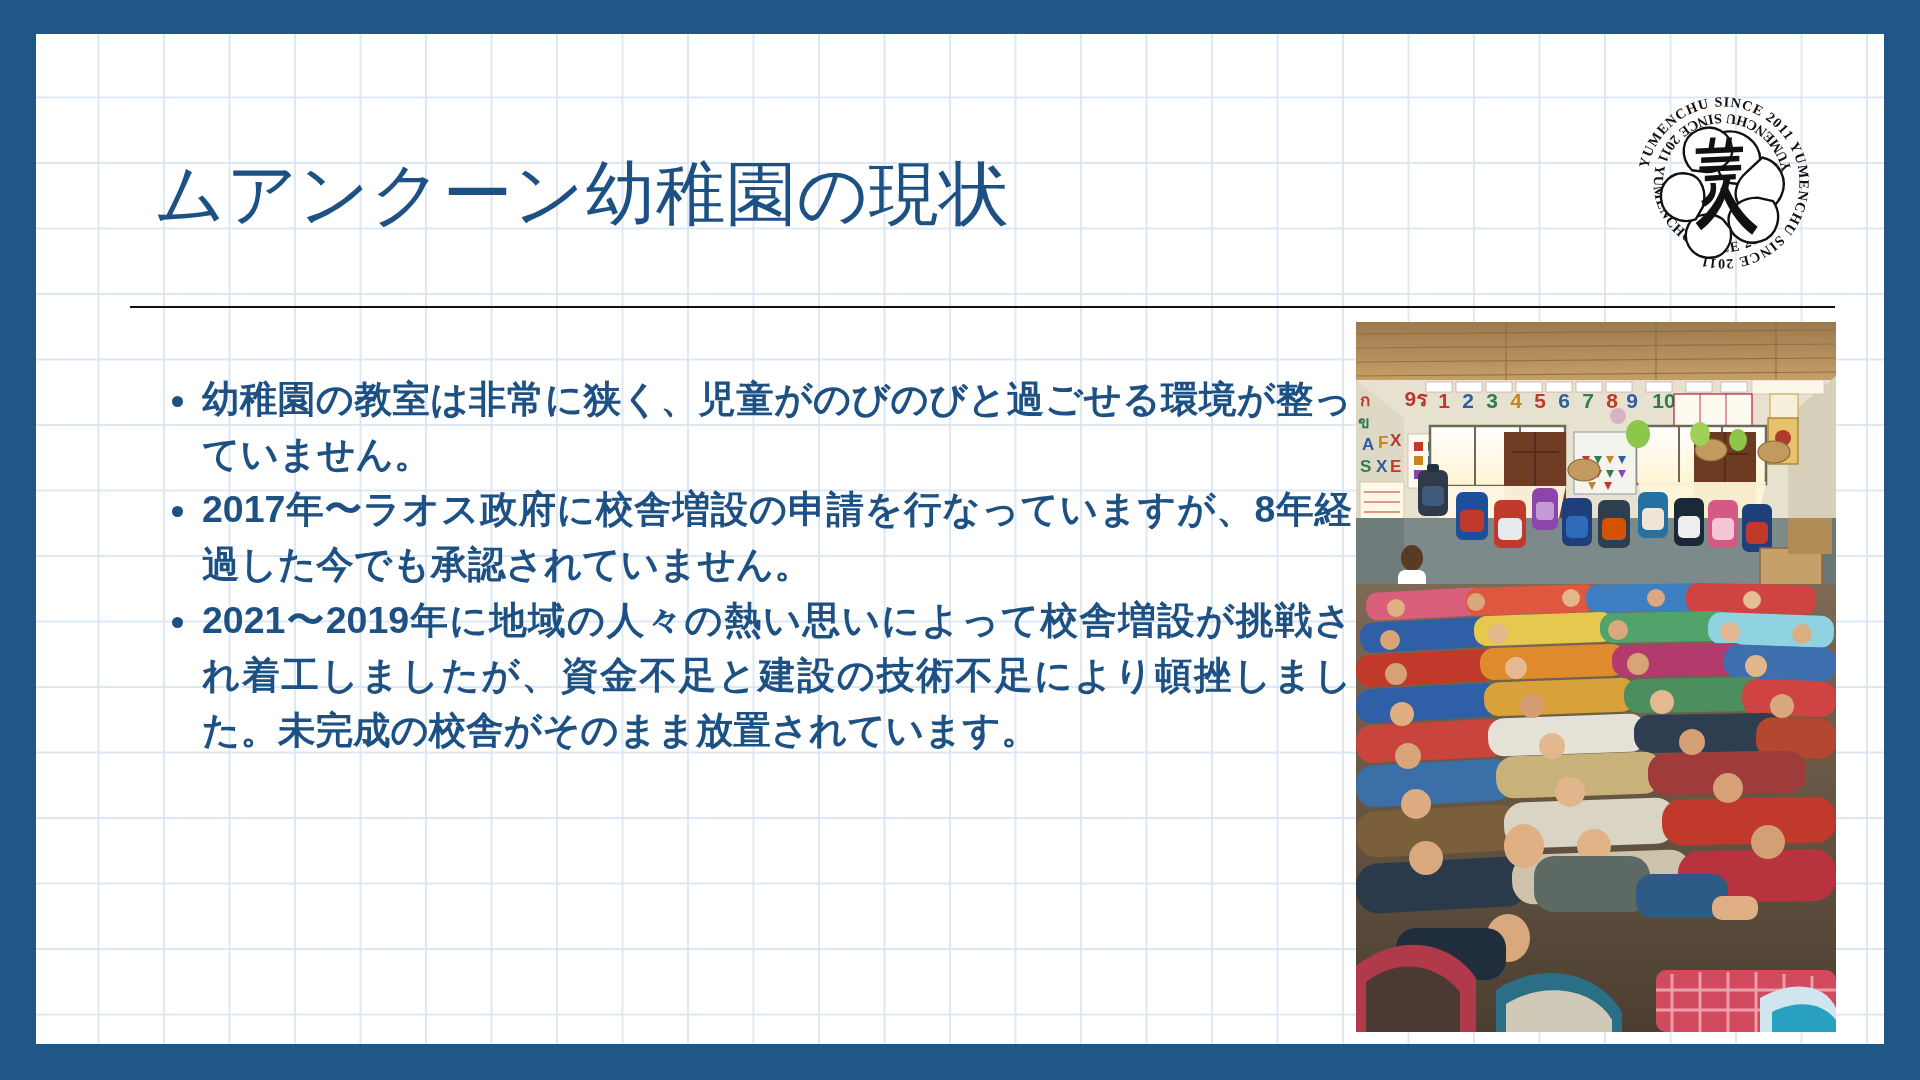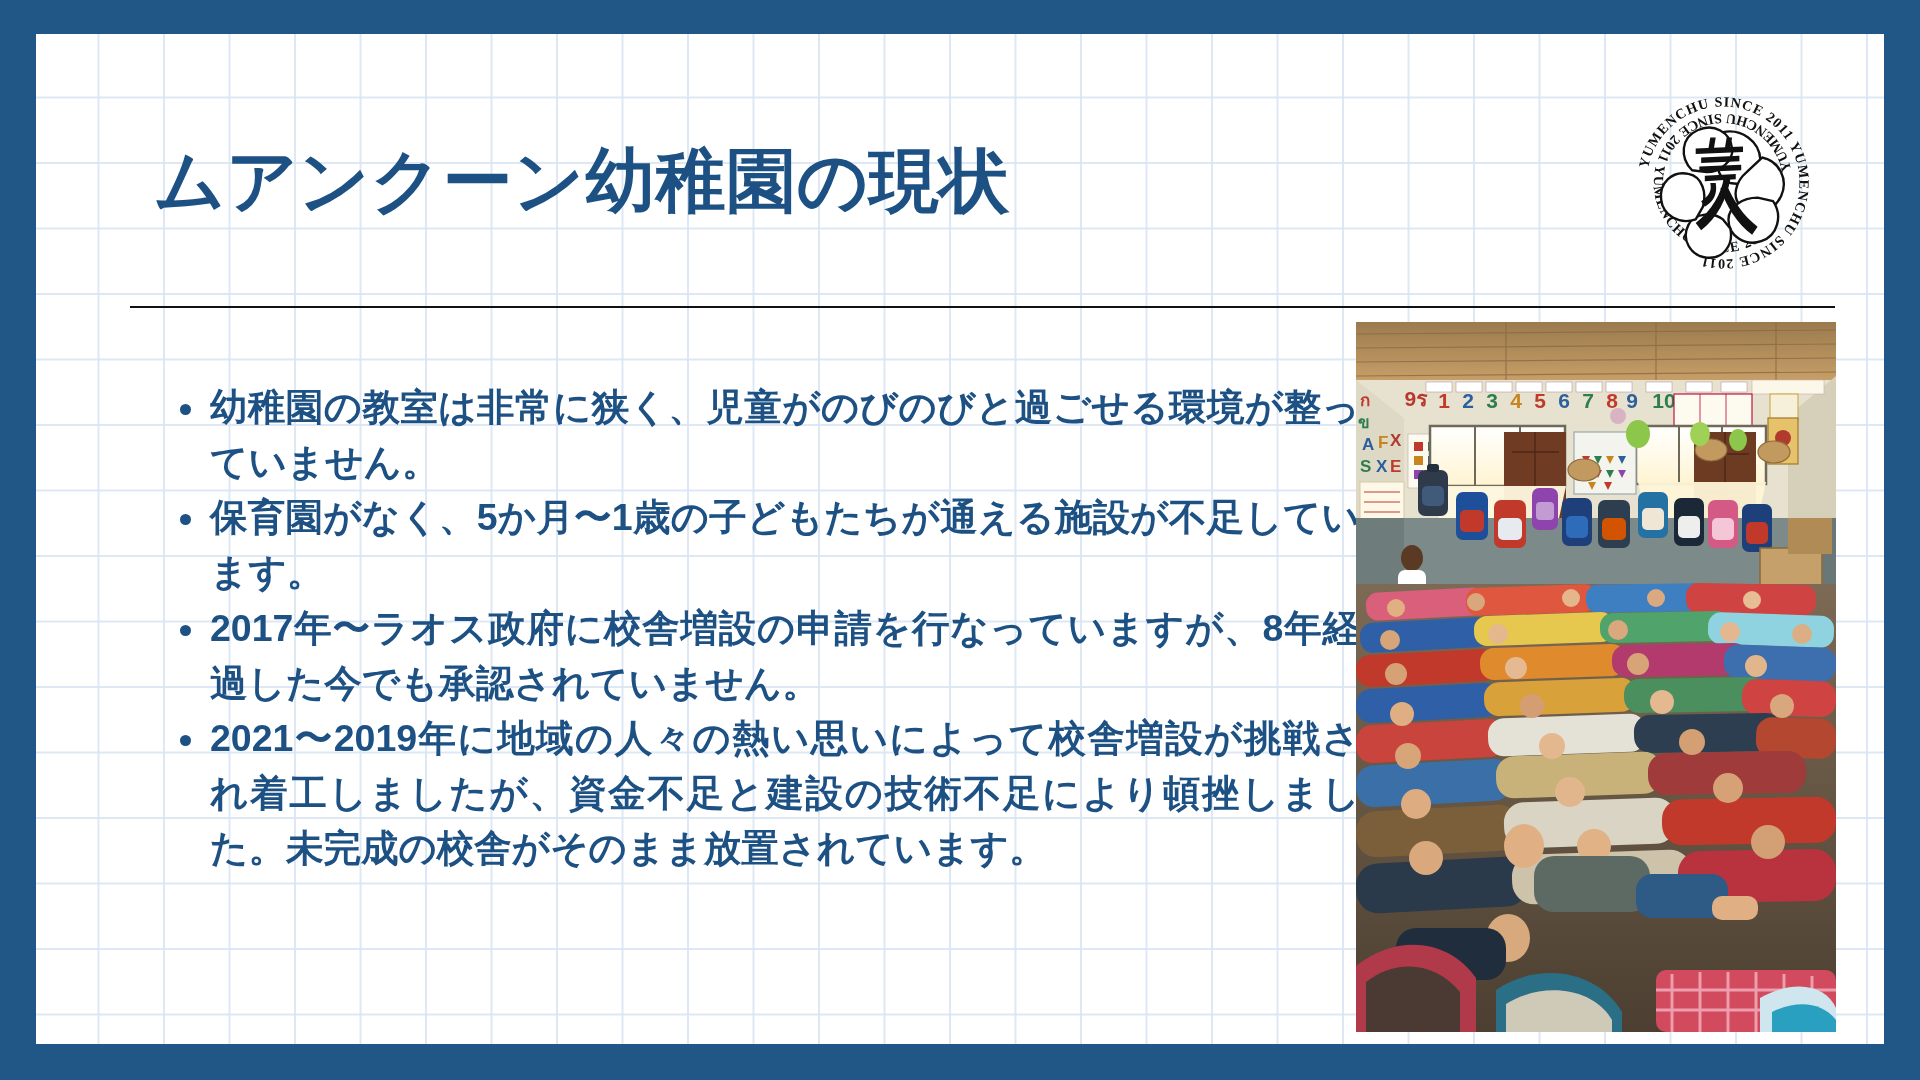--- a/index.html
+++ b/index.html
@@ -32,24 +32,24 @@
       linear-gradient(to bottom, rgba(216,228,242,0.85) 2px, transparent 2px);
     background-size: 65.5px 65.5px;
     background-position: -4px -3px;
     overflow: hidden;
   }
 
   
   #title {
     position: absolute;
     left: 118px;
-    top: 112px;
+    top: 125px;
     font-size: 70px;
     line-height: 1.0;
-    font-weight: 700;
+    font-weight: 400;
     color: #1d5184;
     letter-spacing: 0.5px;
     white-space: nowrap;
   }
 
   
   #divider {
     position: absolute;
     left: 94px;
     top: 272px;
@@ -67,21 +67,21 @@
     height: 182px;
   }
   #logo svg { display: block; width: 182px; height: 182px; }
 
   
   #bullets {
     position: absolute;
     left: 118px;
     top: 330px;
     width: 1190px;
-    margin: 16px;
+    margin: 8px;
     padding: 0;
     list-style: none;
     color: #1d5184;
     font-weight: 700;
     font-size: 37.5px;
     line-height: 1.47;
   }
   #bullets li {
     position: relative;
     padding-left: 40px;
@@ -156,21 +156,20 @@
         </g>
         <g fill="#111111">
           <path d="M108 96 C 104 118, 94 138, 76 152 L70 144 C 88 130, 98 112, 101 94 Z"></path>
           <path d="M104 102 C 112 120, 122 136, 138 148 L132 157 C 115 144, 104 126, 97 106 Z"></path>
         </g>
       </svg>
     </div>
 
     <ul id="bullets">
       <li>幼稚園の教室は非常に狭く、児童がのびのびと過ごせる環境が整っていません。</li>
-      <li>保育園がなく、5か月〜1歳の子どもたちが通える施設が不足しています。</li>
       <li>2017年〜ラオス政府に校舎増設の申請を行なっていますが、8年経過した今でも承認されていません。</li>
       <li>2021〜2019年に地域の人々の熱い思いによって校舎増設が挑戦され着工しましたが、資金不足と建設の技術不足により頓挫しました。未完成の校舎がそのまま放置されています。</li>
     </ul>
 
     <div id="photo">
       <svg viewBox="0 0 480 710" xmlns="http://www.w3.org/2000/svg" aria-hidden="true" preserveAspectRatio="none">
         <defs>
           <linearGradient id="ceil" x1="0" y1="0" x2="0" y2="1">
             <stop offset="0" stop-color="#9b7a4d"></stop>
             <stop offset="1" stop-color="#c9a169"></stop>

